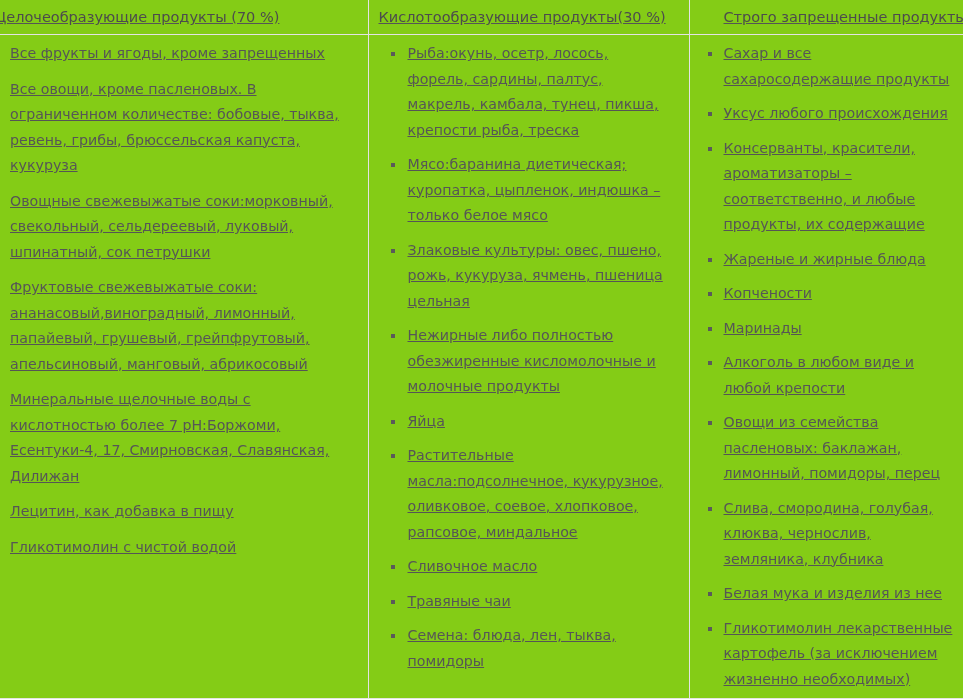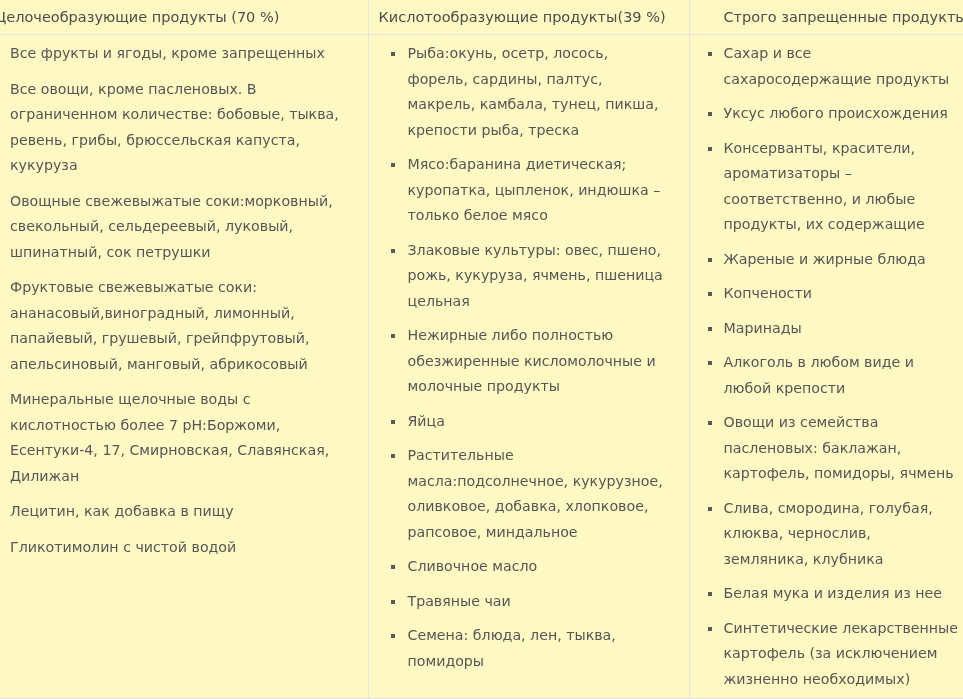--- a/index.html
+++ b/index.html
@@ -14,21 +14,22 @@
     overflow: hidden;
     font-family: "DejaVu Sans", "Liberation Sans", sans-serif;
     color: #555555;
   }
 
   .food-table {
     width: 963px;
     height: 699px;
     border-collapse: collapse;
     table-layout: fixed;
-    background: #fef9c3;
+    background: #84cc16;
+    text-decoration: underline;
   }
 
   .food-table col.c1 { width: 368px; }
   .food-table col.c2 { width: 321px; }
   .food-table col.c3 { width: 274px; }
 
   .food-table thead th {
     height: 34px;
     padding: 0 10px 0 10px;
     margin: 0;
@@ -122,21 +123,21 @@
 
 <table class="food-table">
   <colgroup>
     <col class="c1">
     <col class="c2">
     <col class="c3">
   </colgroup>
   <thead>
     <tr>
       <th class="clip-left">Целочеобразующие продукты (70 %)</th>
-      <th>Кислотообразующие продукты(39 %)</th>
+      <th>Кислотообразующие продукты(30 %)</th>
       <th class="last">Строго запрещенные продукты</th>
     </tr>
   </thead>
   <tbody>
     <tr>
 
       <td class="col-one">
         <ul class="plain-list">
           <li>Все фрукты и ягоды, кроме запрещенных</li>
           <li>Все овощи, кроме пасленовых. В ограниченном количестве: бобовые, тыква, ревень, грибы, брюссельская капуста, кукуруза</li>
@@ -176,21 +177,21 @@
             <span class="line">молочные продукты</span>
           </li>
           <li>
             <span class="bullet-dot"></span>
             <span class="line">Яйца</span>
           </li>
           <li>
             <span class="bullet-dot"></span>
             <span class="line">Растительные</span>
             <span class="line">масла:подсолнечное, кукурузное,</span>
-            <span class="line">оливковое, добавка, хлопковое,</span>
+            <span class="line">оливковое, соевое, хлопковое,</span>
             <span class="line">рапсовое, миндальное</span>
           </li>
           <li>
             <span class="bullet-dot"></span>
             <span class="line">Сливочное масло</span>
           </li>
           <li>
             <span class="bullet-dot"></span>
             <span class="line">Травяные чаи</span>
           </li>
@@ -234,35 +235,35 @@
           </li>
           <li>
             <span class="bullet-dot"></span>
             <span class="line">Алкоголь в любом виде и</span>
             <span class="line">любой крепости</span>
           </li>
           <li>
             <span class="bullet-dot"></span>
             <span class="line">Овощи из семейства</span>
             <span class="line">пасленовых: баклажан,</span>
-            <span class="line">картофель, помидоры, ячмень</span>
+            <span class="line">лимонный, помидоры, перец</span>
           </li>
           <li>
             <span class="bullet-dot"></span>
             <span class="line">Слива, смородина, голубая,</span>
             <span class="line">клюква, чернослив,</span>
             <span class="line">земляника, клубника</span>
           </li>
           <li>
             <span class="bullet-dot"></span>
             <span class="line">Белая мука и изделия из нее</span>
           </li>
           <li>
             <span class="bullet-dot"></span>
-            <span class="line">Синтетические лекарственные</span>
+            <span class="line">Гликотимолин лекарственные</span>
             <span class="line">картофель (за исключением</span>
             <span class="line">жизненно необходимых)</span>
           </li>
         </ul>
       </td>
 
     </tr>
   </tbody>
 </table>
 

